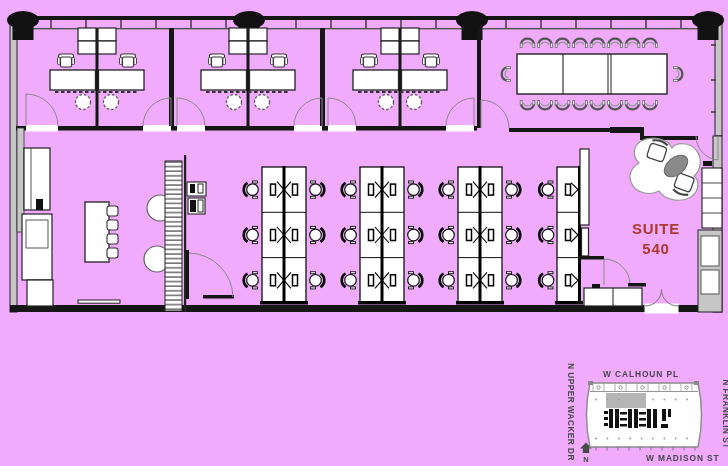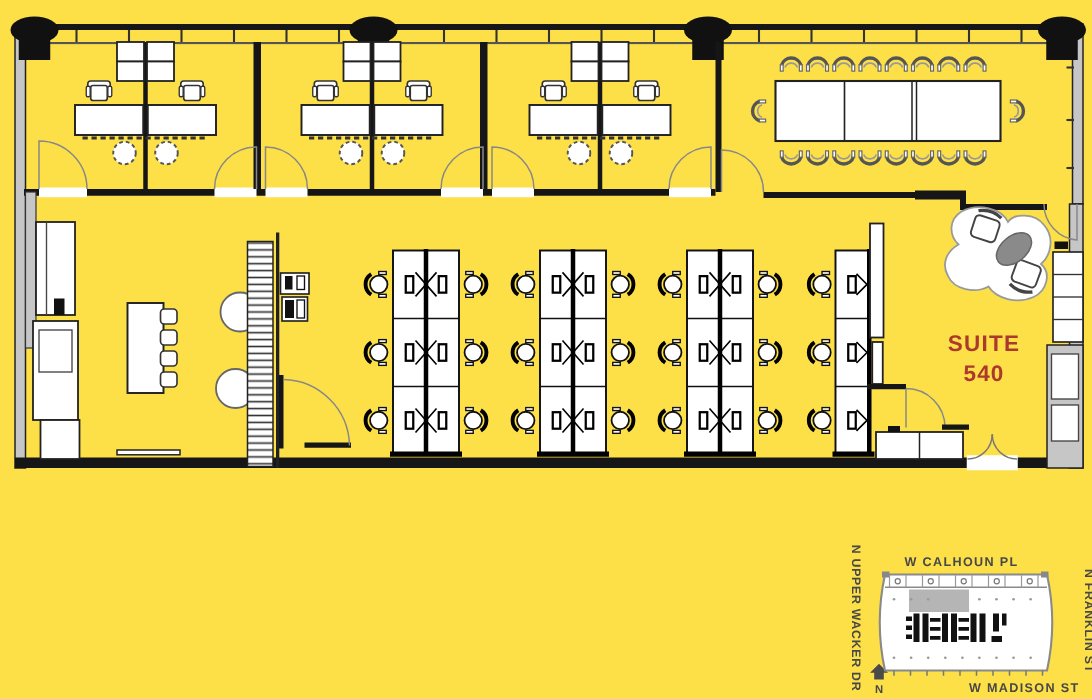--- a/index.html
+++ b/index.html
@@ -5,21 +5,21 @@
   :root{
     --suite-text:#ac392e;
     --map-text:#47484a;
     --line:#1a1a1a;
     --poche:#c6c6c6;
     --suite-highlight:#b5b5b5;
     --lounge-table:#8a8a8a;
   }
   html,body{margin:0;padding:0;background:#ffffff;}
   .stage{
-    position:relative;width:728px;height:466px;background:#fde047;overflow:hidden;
+    position:relative;width:728px;height:466px;background:#f0abfc;overflow:hidden;
     font-family:"Liberation Sans",sans-serif;
   }
   svg{position:absolute;inset:0;}
   .suite-text{fill:var(--suite-text);font-weight:bold;font-size:15px;letter-spacing:.8px;}
   .map-text{fill:var(--map-text);font-weight:bold;font-size:8.4px;letter-spacing:.9px;}
   .map-text-v{fill:var(--map-text);font-weight:bold;font-size:8.2px;letter-spacing:.5px;}
   .north-n{fill:var(--map-text);font-weight:bold;font-size:7.5px;}
 </style>
 </head>
 <body>

